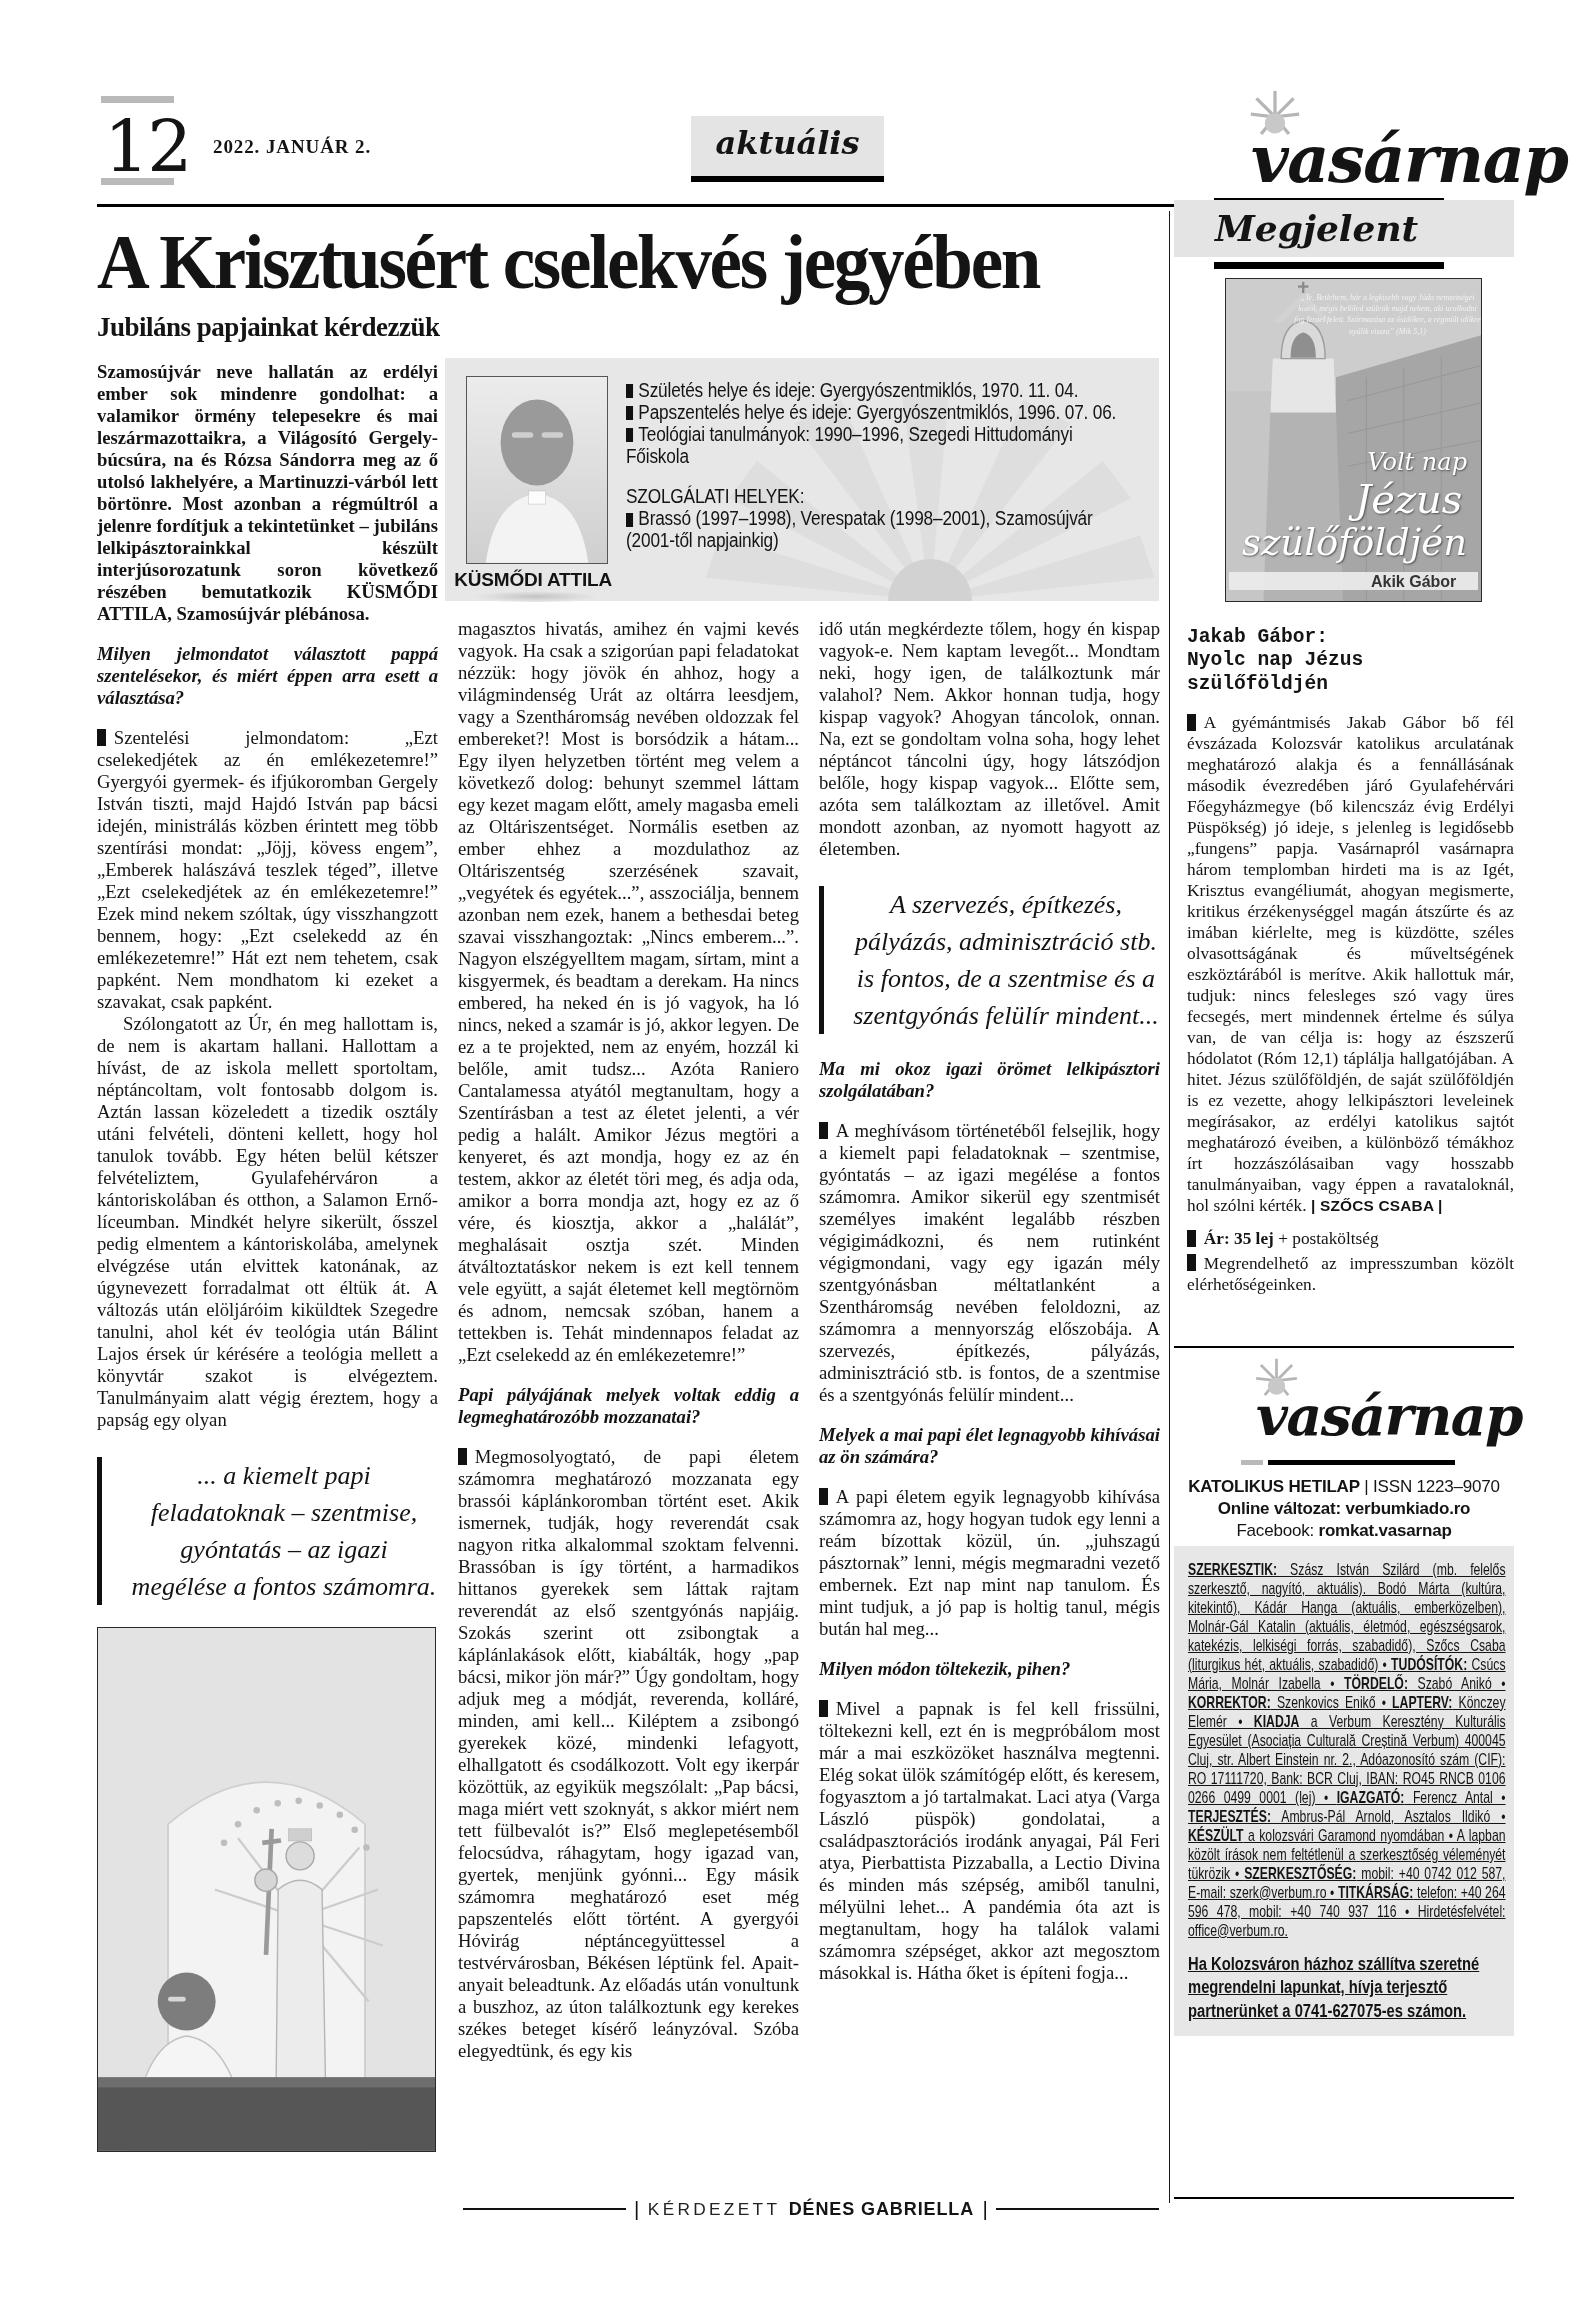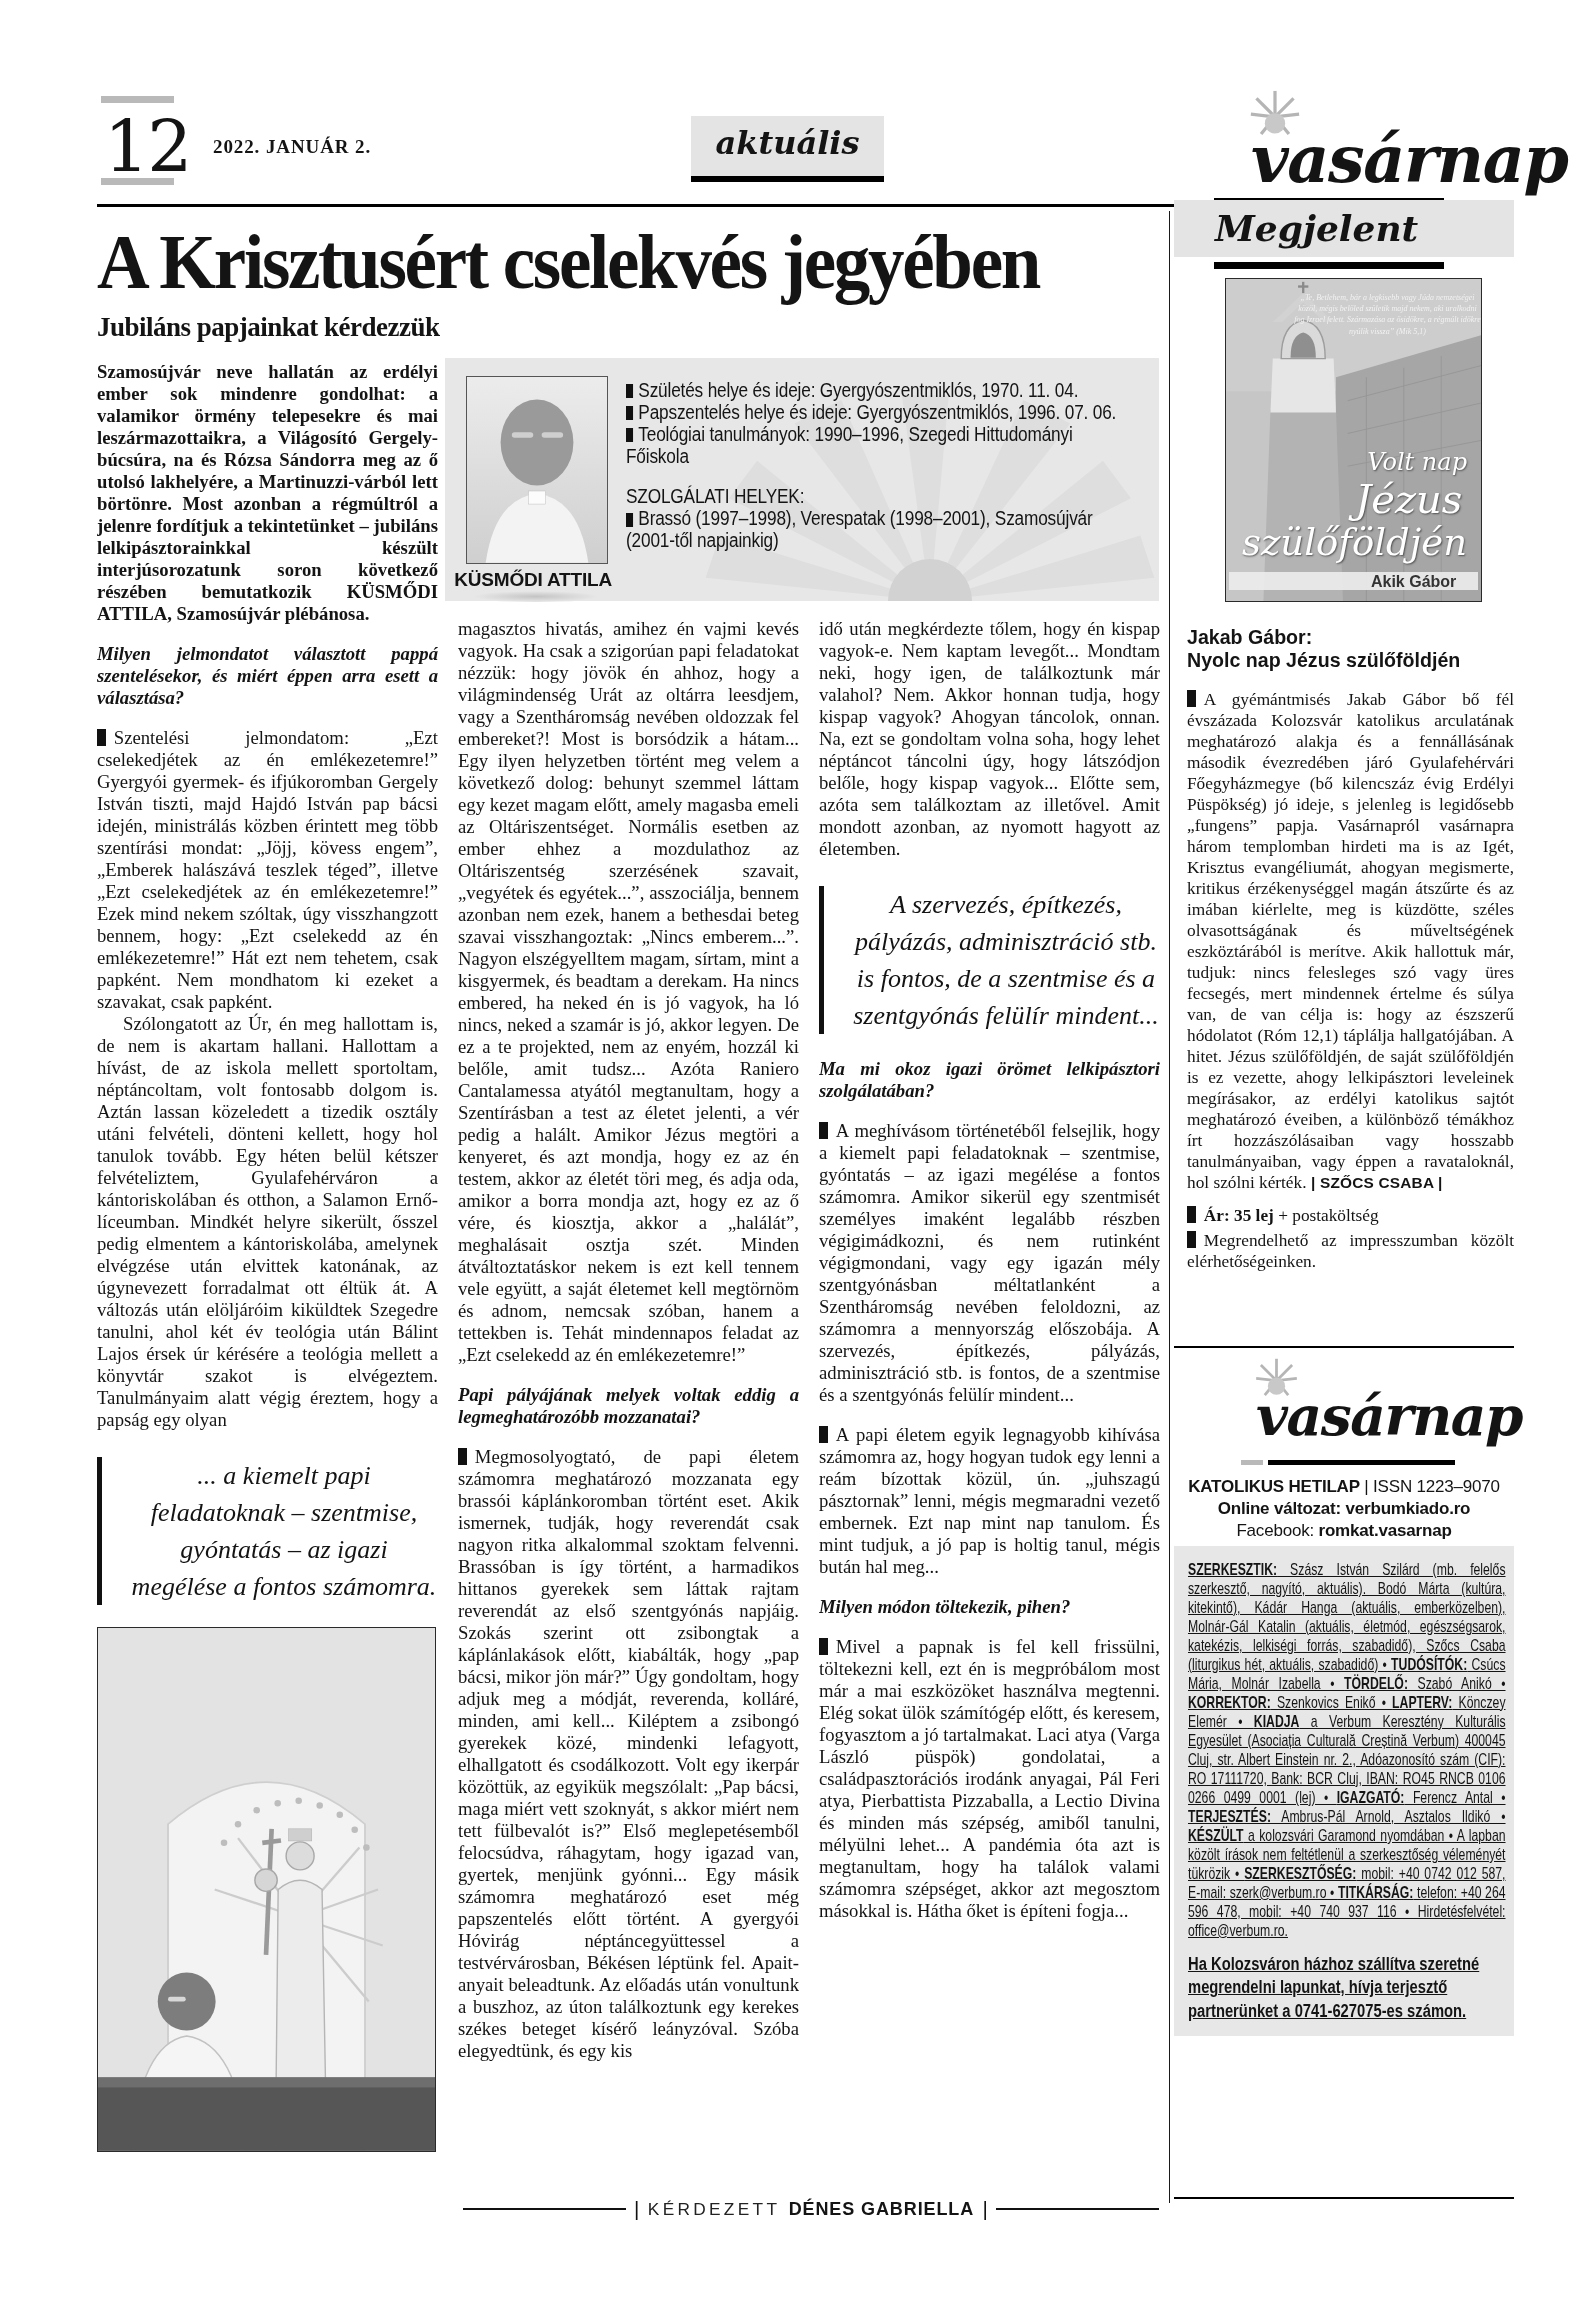--- a/index.html
+++ b/index.html
@@ -39,21 +39,21 @@
   .ib-head{margin-top:18.7px;}
   .portrait-caption{font-family:"Liberation Sans",sans-serif;font-weight:bold;font-size:19px;
                     letter-spacing:-0.2px;}
   .shadow-ellipse{background:radial-gradient(ellipse at center,#c4c4c4 0%,#e7e7e7 70%);border-radius:50%;}
   
   .photo-frame{border:0.9px solid #2a2a2a;background:#dcdcdc;overflow:hidden;position:relative;}
   
   .banner-text{font-family:"DejaVu Serif",serif;font-weight:bold;font-style:italic;font-size:36px;line-height:56px;}
   .sb{position:absolute;width:327px;font-size:17.3px;line-height:21px;text-align:justify;}
   .sb p{margin:0;}
-  .sb-head{font-family:Liberation Sans, sans-serif;font-weight:bold;font-size:19.6px;line-height:23.4px;text-align:left;}
+  .sb-head{font-family:Liberation Mono, monospace;font-weight:bold;font-size:19.6px;line-height:23.4px;text-align:left;}
   .reviewer{font-family:"Liberation Sans",sans-serif;font-weight:bold;font-size:15.4px;letter-spacing:0.2px;}
   .b{font-weight:bold;}
   .logo-underline{background:#000;height:4.7px;}
   .meta{font-family:"Liberation Sans",sans-serif;font-size:17px;line-height:22px;text-align:center;letter-spacing:-0.2px;}
   .imp-box{background:#e7e7e7;text-decoration:underline;}
   .imp-text{font-family:"Liberation Sans",sans-serif;font-size:17px;line-height:19px;width:441px;
             transform:scaleX(.72);transform-origin:left top;text-align:justify;}
   .delivery{font-family:"Liberation Sans",sans-serif;font-weight:bold;font-size:18.7px;line-height:23.4px;
             width:402px;transform:scaleX(.79);transform-origin:left top;text-align:left;margin-top:12px;}
   
@@ -189,20 +189,21 @@
     <p>magasztos hivatás, amihez én vajmi kevés vagyok. Ha csak a szigorúan papi feladatokat nézzük: hogy jövök én ahhoz, hogy a világmindenség Urát az oltárra leesdjem, vagy a Szentháromság nevében oldozzak fel embereket?! Most is borsódzik a hátam... Egy ilyen helyzetben történt meg velem a következő dolog: behunyt szemmel láttam egy kezet magam előtt, amely magasba emeli az Oltáriszentséget. Normális esetben az ember ehhez a mozdulathoz az Oltáriszentség szerzésének szavait, „vegyétek és egyétek...”, asszociálja, bennem azonban nem ezek, hanem a bethesdai beteg szavai visszhangoztak: „Nincs emberem...”. Nagyon elszégyelltem magam, sírtam, mint a kisgyermek, és beadtam a derekam. Ha nincs embered, ha neked én is jó vagyok, ha ló nincs, neked a szamár is jó, akkor legyen. De ez a te projekted, nem az enyém, hozzál ki belőle, amit tudsz... Azóta Raniero Cantalamessa atyától megtanultam, hogy a Szentírásban a test az életet jelenti, a vér pedig a halált. Amikor Jézus megtöri a kenyeret, és azt mondja, hogy ez az én testem, akkor az életét töri meg, és adja oda, amikor a borra mondja azt, hogy ez az ő vére, és kiosztja, akkor a „halálát”, meghalásait osztja szét. Minden átváltoztatáskor nekem is ezt kell tennem vele együtt, a saját életemet kell megtörnöm és adnom, nemcsak szóban, hanem a tettekben is. Tehát mindennapos feladat az „Ezt cselekedd az én emlékezetemre!”</p>
     <p class="question">Papi pályájának melyek voltak eddig a legmeghatározóbb mozzanatai?</p>
     <p class="ans">Megmosolyogtató, de papi életem számomra meghatározó mozzanata egy brassói káplánkoromban történt eset. Akik ismernek, tudják, hogy reverendát csak nagyon ritka alkalommal szoktam felvenni. Brassóban is így történt, a harmadikos hittanos gyerekek sem láttak rajtam reverendát az első szentgyónás napjáig. Szokás szerint ott zsibongtak a káplánlakások előtt, kiabálták, hogy „pap bácsi, mikor jön már?” Úgy gondoltam, hogy adjuk meg a módját, reverenda, kolláré, minden, ami kell... Kiléptem a zsibongó gyerekek közé, mindenki lefagyott, elhallgatott és csodálkozott. Volt egy ikerpár közöttük, az egyikük megszólalt: „Pap bácsi, maga miért vett szoknyát, s akkor miért nem tett fülbevalót is?” Első meglepetésemből felocsúdva, ráhagytam, hogy igazad van, gyertek, menjünk gyónni... Egy másik számomra meghatározó eset még papszentelés előtt történt. A gyergyói Hóvirág néptáncegyüttessel a testvérvárosban, Békésen léptünk fel. Apait-anyait beleadtunk. Az előadás után vonultunk a buszhoz, az úton találkoztunk egy kerekes székes beteget kísérő leányzóval. Szóba elegyedtünk, és egy kis</p>
   </div>
 
   <div class="col" style="left:819px;top:618px;height:1598px;">
     <p>idő után megkérdezte tőlem, hogy én kispap vagyok-e. Nem kaptam levegőt... Mondtam neki, hogy igen, de találkoztunk már valahol? Nem. Akkor honnan tudja, hogy kispap vagyok? Ahogyan táncolok, onnan. Na, ezt se gondoltam volna soha, hogy lehet néptáncot táncolni úgy, hogy látszódjon belőle, hogy kispap vagyok... Előtte sem, azóta sem találkoztam az illetővel. Amit mondott azonban, az nyomott hagyott az életemben.</p>
     <div class="pullquote" style="margin-bottom:24px;">A szervezés, építkezés, pályázás, adminisztráció stb. is fontos, de a szentmise és a szentgyónás felülír mindent...</div>
     <p class="question" style="margin-top:0 !important;">Ma mi okoz igazi örömet lelkipásztori szolgálatában?</p>
     <p class="ans">A meghívásom történetéből felsejlik, hogy a kiemelt papi feladatoknak – szentmise, gyóntatás – az igazi megélése a fontos számomra. Amikor sikerül egy szentmisét személyes imaként legalább részben végigimádkozni, és nem rutinként végigmondani, vagy egy igazán mély szentgyónásban méltatlanként a Szentháromság nevében feloldozni, az számomra a mennyország előszobája. A szervezés, építkezés, pályázás, adminisztráció stb. is fontos, de a szentmise és a szentgyónás felülír mindent...</p>
+    <p class="question">Melyek a mai papi élet legnagyobb kihívásai az ön számára?</p>
     <p class="ans">A papi életem egyik legnagyobb kihívása számomra az, hogy hogyan tudok egy lenni a reám bízottak közül, ún. „juhszagú pásztornak” lenni, mégis megmaradni vezető embernek. Ezt nap mint nap tanulom. És mint tudjuk, a jó pap is holtig tanul, mégis bután hal meg...</p>
     <p class="question">Milyen módon töltekezik, pihen?</p>
     <p class="ans">Mivel a papnak is fel kell frissülni, töltekezni kell, ezt én is megpróbálom most már a mai eszközöket használva megtenni. Elég sokat ülök számítógép előtt, és keresem, fogyasztom a jó tartalmakat. Laci atya (Varga László püspök) gondolatai, a családpasztorációs irodánk anyagai, Pál Feri atya, Pierbattista Pizzaballa, a Lectio Divina és minden más szépség, amiből tanulni, mélyülni lehet... A pandémia óta azt is megtanultam, hogy ha találok valami számomra szépséget, akkor azt megosztom másokkal is. Hátha őket is építeni fogja...</p>
   </div>
 
   <div class="abs footer-credit" style="left:463px;top:2197px;width:696px;">
     <div class="fc-line"></div>
     <span class="fc-bar">|</span>
     <span class="fc-asked">KÉRDEZETT</span>
     <span class="fc-name">DÉNES GABRIELLA</span>

